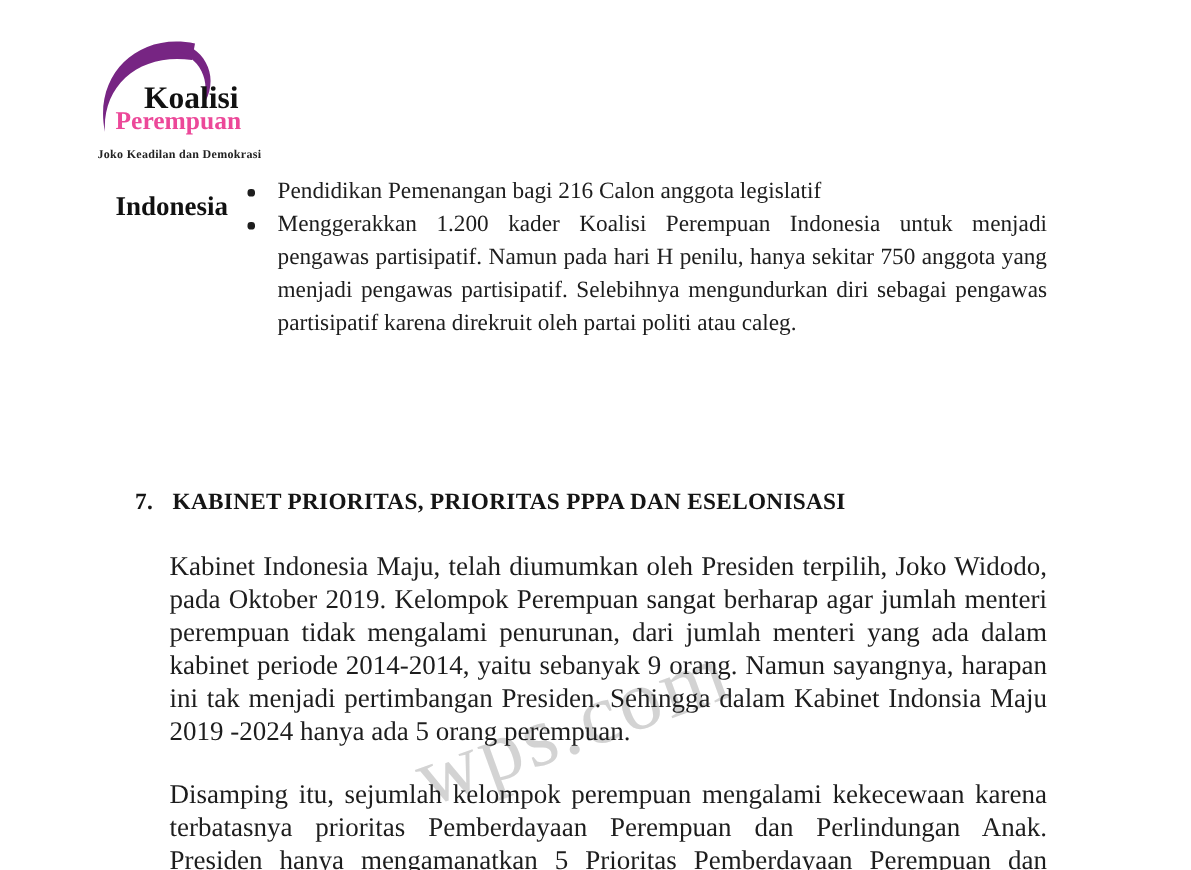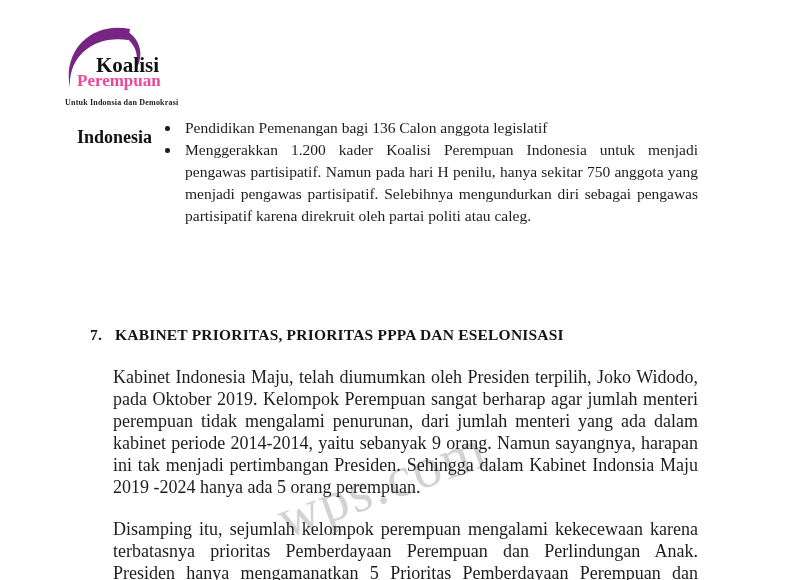--- a/index.html
+++ b/index.html
@@ -78,27 +78,27 @@
   <div class="content">
 
     <div class="logo">
       <svg width="134" height="86" viewBox="0 0 134 86">
         <path d="M68,3 C30,-5 0,24 8,62 C6,30 32,9 66,14 Z" fill="#772583"></path>
         <path d="M57,2 C76,7 85,27 73,45 C79,28 72,12 53,7 Z" fill="#772583"></path>
       </svg>
       <span class="t logo-line1">Koalisi</span>
       <span class="t logo-line2">Perempuan</span>
       <span class="t logo-line3">Indonesia</span>
-      <span class="t logo-tagline">Untuk Indonsia dan Demokrasi</span>
+      <span class="t logo-tagline">Joko Keadilan dan Demokrasi</span>
     </div>
 
     <div class="bullets">
       <div class="bullet">
         <span class="bullet-marker"></span>
-        <span class="bullet-text">Pendidikan Pemenangan bagi 136 Calon anggota legislatif</span>
+        <span class="bullet-text">Pendidikan Pemenangan bagi 216 Calon anggota legislatif</span>
       </div>
       <div class="bullet">
         <span class="bullet-marker"></span>
         <span class="bullet-text">Menggerakkan 1.200 kader Koalisi Perempuan Indonesia untuk menjadi pengawas partisipatif. Namun pada hari H penilu, hanya sekitar 750 anggota yang menjadi pengawas partisipatif. Selebihnya mengundurkan diri sebagai pengawas partisipatif karena direkruit oleh partai politi atau caleg.</span>
       </div>
     </div>
 
     <div class="heading">
       <span class="heading-number">7.</span>
       <span class="heading-title">KABINET PRIORITAS, PRIORITAS PPPA DAN ESELONISASI</span>

